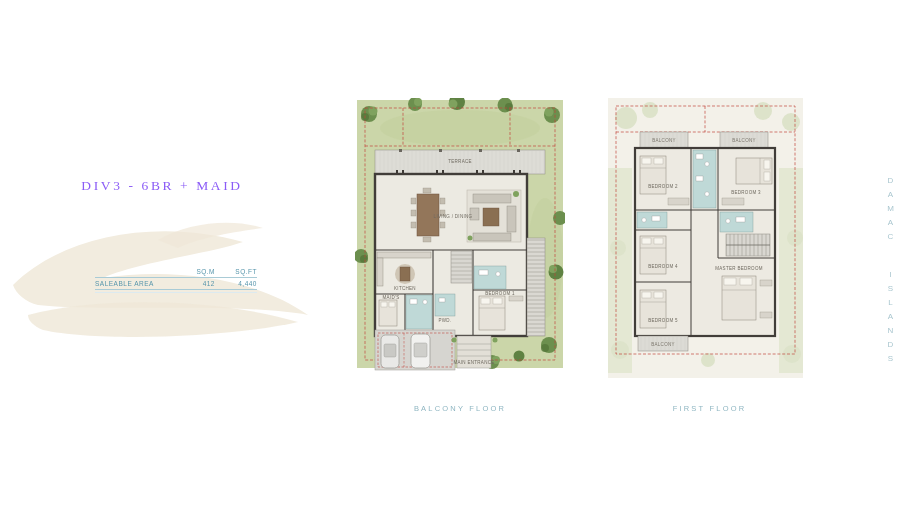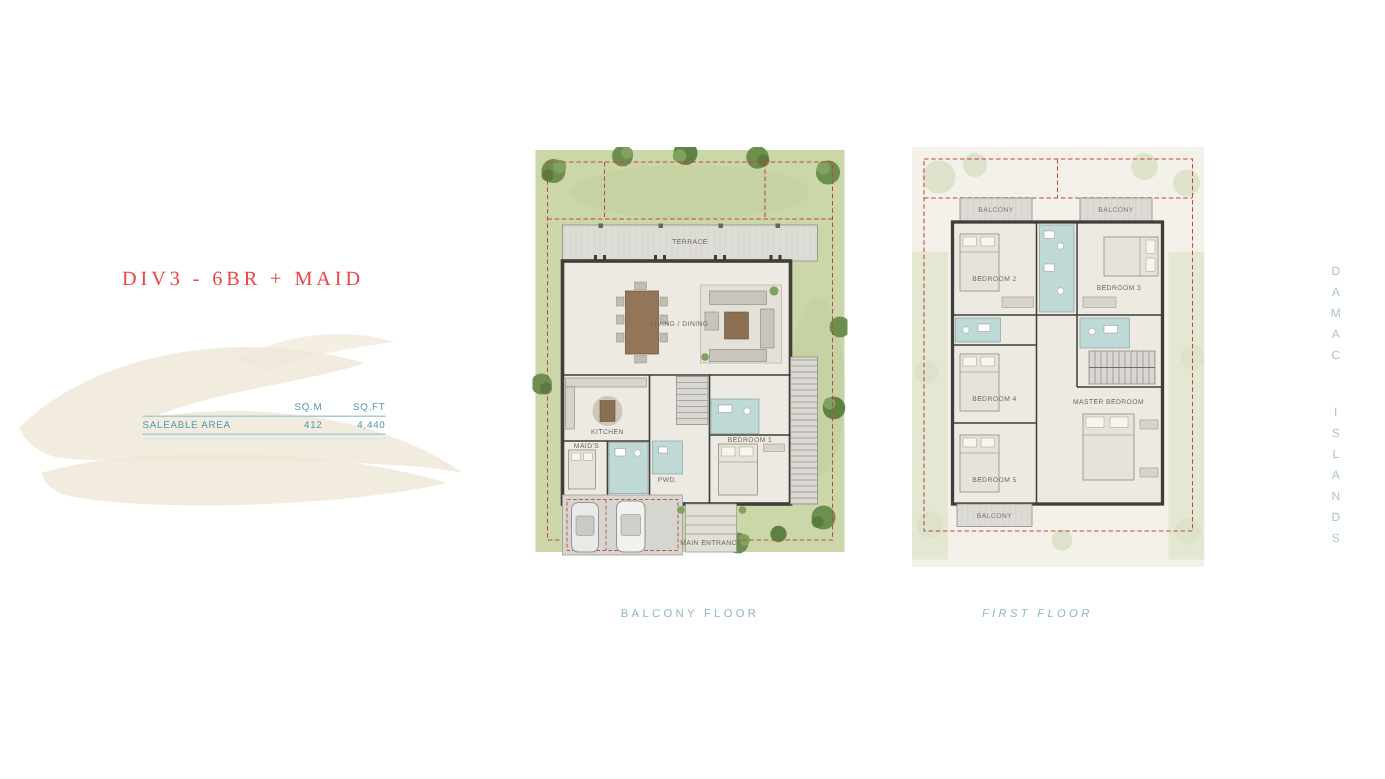--- a/index.html
+++ b/index.html
@@ -4,21 +4,21 @@
 <style>
   html,body{margin:0;padding:0;background:#ffffff;}
   #page{position:relative;width:923px;height:519px;background:#ffffff;overflow:hidden;
         font-family:"Liberation Sans",sans-serif;}
   
   .watermark{position:absolute;left:8px;top:210px;width:310px;height:140px;}
   .title-block{position:absolute;left:52px;top:172px;width:220px;text-align:center;}
   .villa-title{font-family:"Liberation Serif",serif;font-size:21px;font-weight:600;
                letter-spacing:1.2px;color:#2e7d9e;white-space:nowrap;}
   .villa-subtitle{font-family:"Liberation Serif",serif;font-size:13.5px;font-weight:500;
-                  letter-spacing:2.6px;color:#ef4444;margin-top:6px;white-space:nowrap;}
+                  letter-spacing:2.6px;color:#8b5cf6;margin-top:6px;white-space:nowrap;}
   
   .area-table{position:absolute;left:95px;top:266px;width:162px;font-size:6.5px;
               letter-spacing:.5px;color:#5695ab;}
   .at-row{display:flex;align-items:center;height:11px;}
   .at-label{flex:1;text-align:left;}
   .at-col{width:42px;text-align:right;}
   .at-head{border-bottom:1px solid #a9cbd6;}
   .at-data{border-bottom:1px solid #a9cbd6;}
   .at-shadow{height:2px;border-bottom:1px solid #dceaf0;}
   
@@ -388,17 +388,17 @@
 
     <div class="label bal" style="left:56px;top:42px;">BALCONY</div>
     <div class="label bal" style="left:136px;top:42px;">BALCONY</div>
     <div class="label" style="left:55px;top:88px;">BEDROOM 2</div>
     <div class="label" style="left:138px;top:94px;">BEDROOM 3</div>
     <div class="label" style="left:55px;top:168px;">BEDROOM 4</div>
     <div class="label" style="left:55px;top:222px;">BEDROOM 5</div>
     <div class="label" style="left:131px;top:170px;">MASTER BEDROOM</div>
     <div class="label bal" style="left:55px;top:246px;">BALCONY</div>
   </div>
-  <div class="plan-caption" style="left:594px;top:404px;width:195px;font-style:italic;">FIRST FLOOR</div>
+  <div class="plan-caption" style="left:612px;top:404px;width:195px;">FIRST FLOOR</div>
 
   <div class="brand-vertical">DAMAC ISLANDS</div>
 
 </div>
 
 </body></html>

